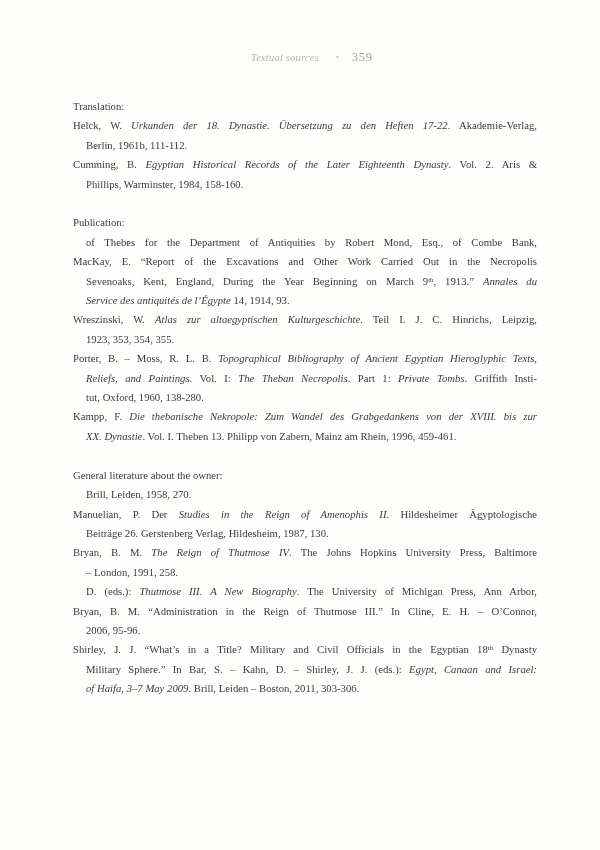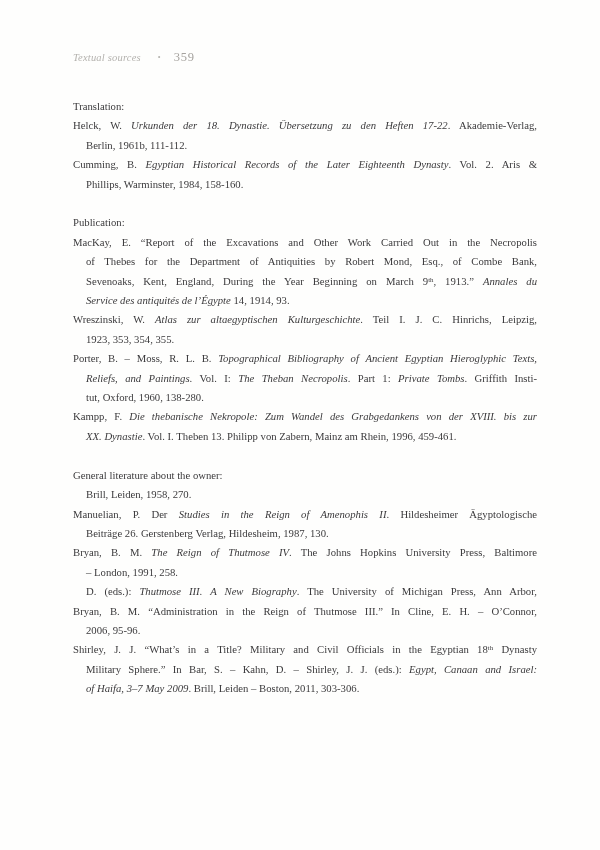--- a/index.html
+++ b/index.html
@@ -12,23 +12,23 @@
     width: 600px;
     height: 850px;
     background: #fefefd;
     font-family: "Liberation Serif", "DejaVu Serif", serif;
     color: #3b3a3c;
     overflow: hidden;
   }
   .running-header {
     position: absolute;
     top: 47px;
-    left: 73px;
+    left: 80px;
     width: 464px;
-    text-align: left;
+    text-align: center;
     white-space: nowrap;
   }
   .rh-title {
     font-style: italic;
     font-size: 10.5px;
     color: #b4b2ae;
     letter-spacing: 0.2px;
   }
   .rh-sep {
     font-size: 8px;
@@ -91,22 +91,22 @@
           <div class="line cont nf"><span>Berlin, 1961b, 111-112.</span></div>
         </div>
         <div class="entry">
           <div class="line"><span>Cumming, B. </span><span class="it">Egyptian Historical Records of the Later Eighteenth Dynasty</span><span>. Vol. 2. Aris &amp;</span></div>
           <div class="line cont nf"><span>Phillips, Warminster, 1984, 158-160.</span></div>
         </div>
       </div>
       <div class="section">
         <div class="heading">Publication:</div>
         <div class="entry">
+          <div class="line cont"><span>of Thebes for the Department of Antiquities by Robert Mond, Esq., of Combe Bank,</span></div>
           <div class="line"><span>MacKay, E. “Report of the Excavations and Other Work Carried Out in the Necropolis</span></div>
-          <div class="line cont"><span>of Thebes for the Department of Antiquities by Robert Mond, Esq., of Combe Bank,</span></div>
           <div class="line cont"><span>Sevenoaks, Kent, England, During the Year Beginning on March 9</span><sup>th</sup><span>, 1913.” </span><span class="it">Annales du</span></div>
           <div class="line cont nf"><span class="it">Service des antiquités de l’Égypte</span><span> 14, 1914, 93.</span></div>
         </div>
         <div class="entry">
           <div class="line"><span>Wreszinski, W. </span><span class="it">Atlas zur altaegyptischen Kulturgeschichte</span><span>. Teil I. J. C. Hinrichs, Leipzig,</span></div>
           <div class="line cont nf"><span>1923, 353, 354, 355.</span></div>
         </div>
         <div class="entry">
           <div class="line"><span>Porter, B. – Moss, R. L. B. </span><span class="it">Topographical Bibliography of Ancient Egyptian Hieroglyphic Texts,</span></div>
           <div class="line cont"><span class="it">Reliefs, and Paintings</span><span>. Vol. I: </span><span class="it">The Theban Necropolis</span><span>. Part 1: </span><span class="it">Private Tombs</span><span>. Griffith Insti-</span></div>

